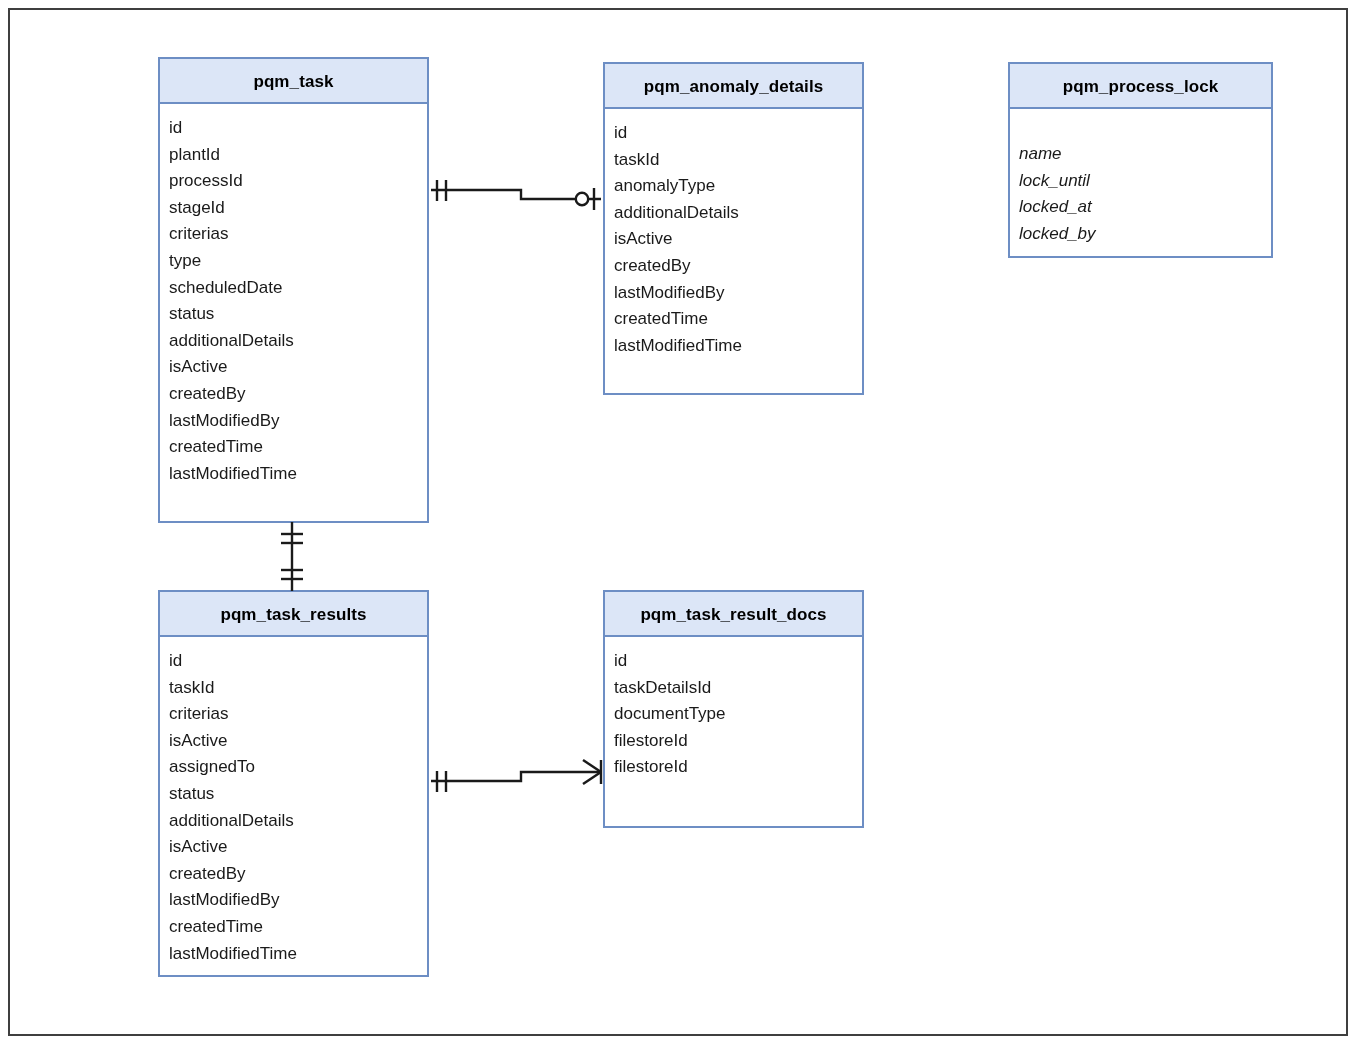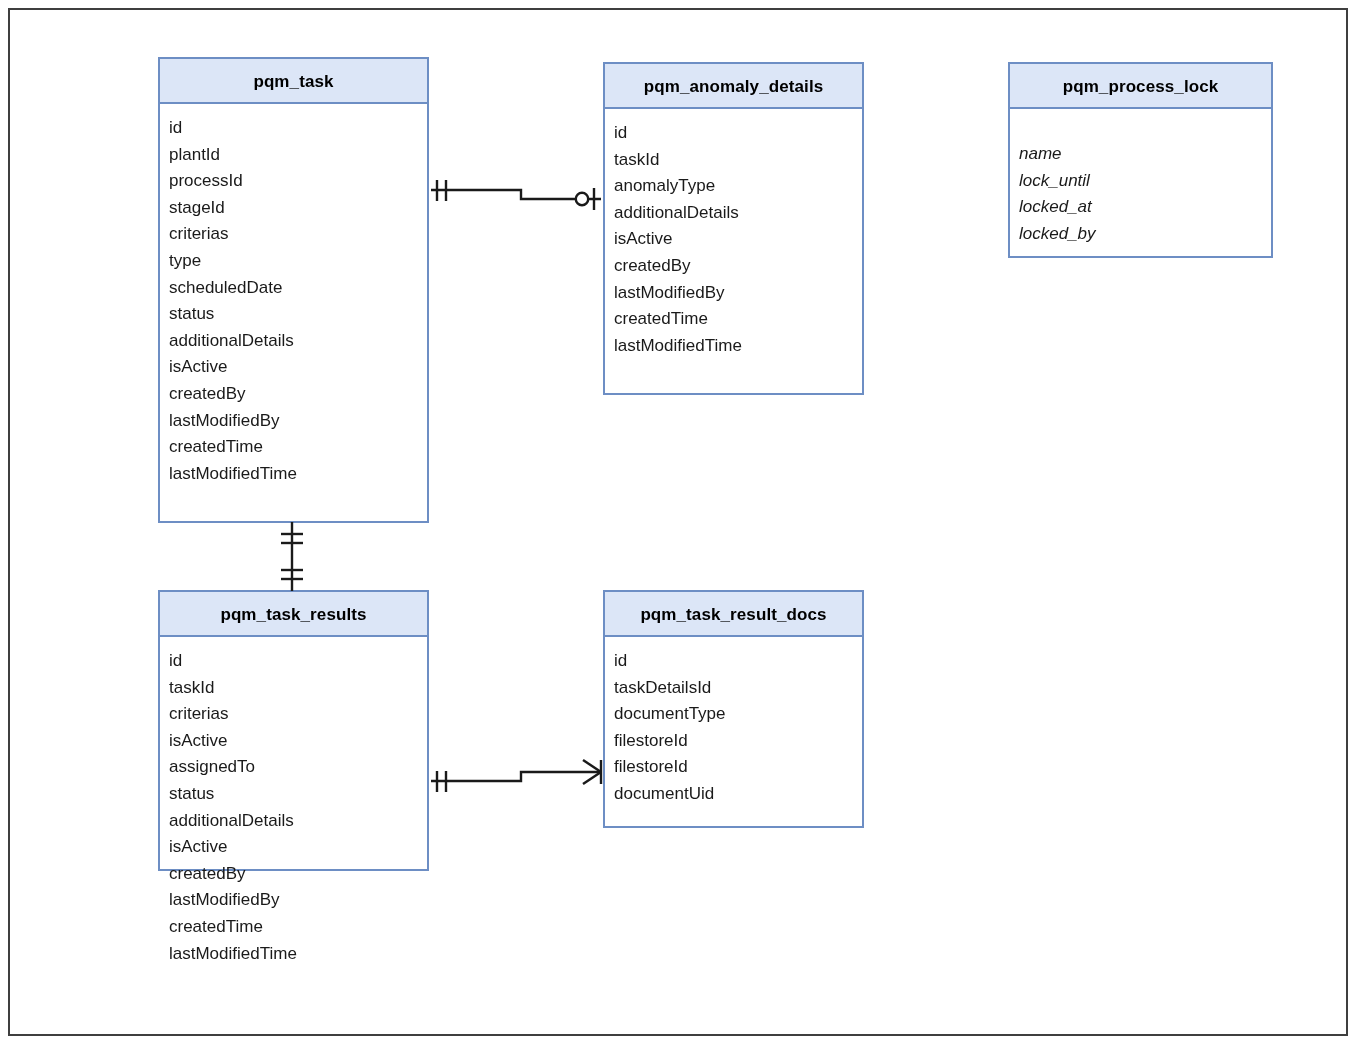--- a/index.html
+++ b/index.html
@@ -132,21 +132,21 @@
       </div>
       <div class="entity" style="left: 1008px; top: 62px; width: 265px; height: 196px;">
         <div class="entity-header">pqm_process_lock</div>
         <div class="entity-body padded-top">
           <div class="field">name</div>
           <div class="field">lock_until</div>
           <div class="field">locked_at</div>
           <div class="field">locked_by</div>
         </div>
       </div>
-      <div class="entity" style="left: 158px; top: 590px; width: 271px; height: 281px;">
+      <div class="entity" style="left: 158px; top: 590px; width: 271px; height: 387px;">
         <div class="entity-header">pqm_task_results</div>
         <div class="entity-body">
           <div class="field">id</div>
           <div class="field">taskId</div>
           <div class="field">criterias</div>
           <div class="field">isActive</div>
           <div class="field">assignedTo</div>
           <div class="field">status</div>
           <div class="field">additionalDetails</div>
           <div class="field">isActive</div>
@@ -157,21 +157,20 @@
         </div>
       </div>
       <div class="entity" style="left: 603px; top: 590px; width: 261px; height: 238px;">
         <div class="entity-header">pqm_task_result_docs</div>
         <div class="entity-body">
           <div class="field">id</div>
           <div class="field">taskDetailsId</div>
           <div class="field">documentType</div>
           <div class="field">filestoreId</div>
           <div class="field">filestoreId</div>
-          <div class="field">documentUid</div>
         </div>
       </div>
     </div>
 
   <svg id="connectors" viewBox="0 0 1358 1046" xmlns="http://www.w3.org/2000/svg">
 
     <g>
       <path d="M 431 190 L 521 190 L 521 199 L 601 199" fill="none" stroke="#1a1a1a" stroke-width="2.4"></path>
 
       <line x1="437" y1="180" x2="437" y2="201" stroke="#1a1a1a" stroke-width="2.4"></line>

